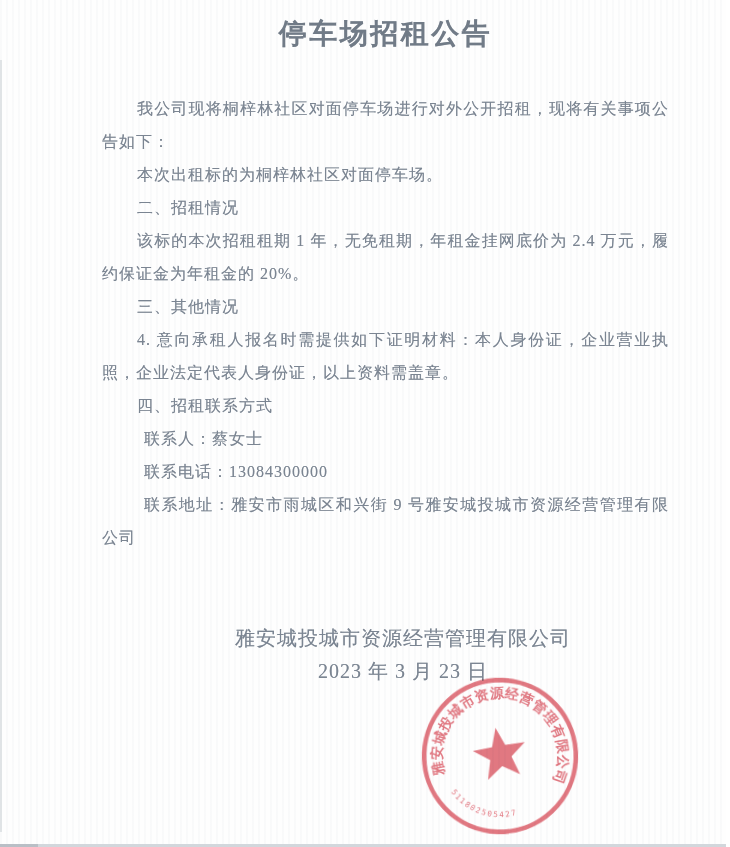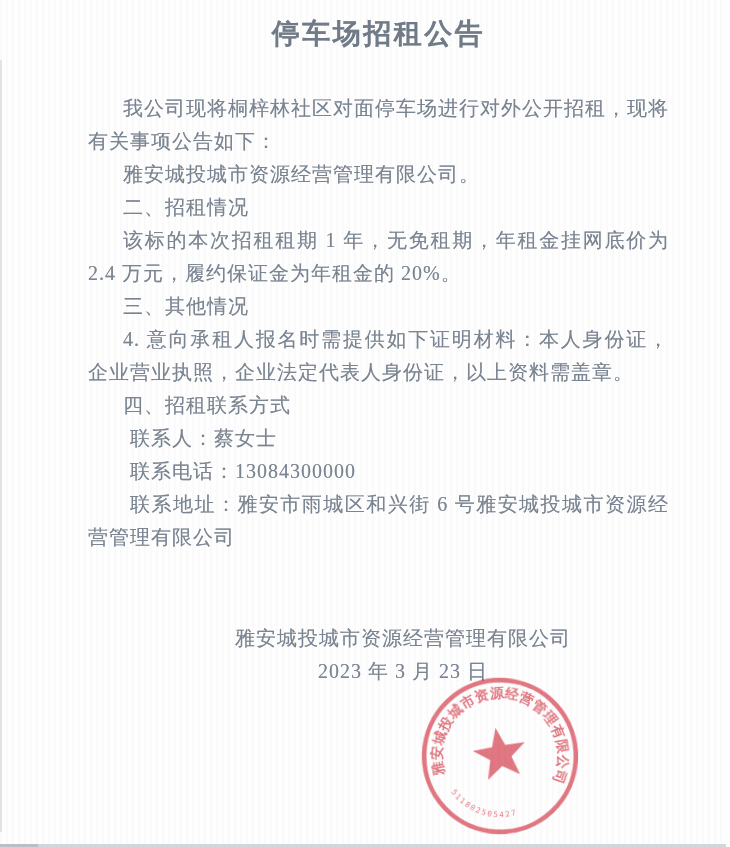--- a/index.html
+++ b/index.html
@@ -11,38 +11,39 @@
   .page {
     position: relative;
     width: 726px;
     height: 847px;
     overflow: hidden;
     background:
       repeating-linear-gradient(90deg,
         rgba(206,212,218,0.10) 0px, rgba(206,212,218,0.10) 2px,
         rgba(255,255,255,0) 2px, rgba(255,255,255,0) 6px),
       #fefefe;
+    padding-left: 14px;
   }
   .doc {
     position: relative;
     padding: 14px 57px 0 88px;
     color: #7b8592;
     text-shadow: 0 0 0.6px rgba(123,133,146,0.55);
   }
   .title {
     font-size: 28px;
     line-height: 40px;
     font-weight: 700;
     letter-spacing: 2.5px;
     text-align: center;
     color: #717b87;
     margin-bottom: 38px;
   }
   .paragraphs p {
-    font-size: 20px;
+    font-size: 16px;
     line-height: 33px;
     letter-spacing: 1px;
     font-weight: 400;
     font-family: Liberation Serif, serif;
   }
   .paragraphs p.body-indent {
     text-indent: 35px;
     text-align: justify;
   }
   .paragraphs p.heading {
@@ -101,29 +102,29 @@
 </head>
 <body>
 
 <div class="page">
 
   <div class="doc">
     <h1 class="title">停车场招租公告</h1>
 
     <div class="paragraphs">
         <p class="body-indent">我公司现将桐梓林社区对面停车场进行对外公开招租，现将有关事项公告如下：</p>
-        <p class="body-indent">雅安城投城市资源经营管理有限公司。</p>
+        <p class="body-indent">本次出租标的为桐梓林社区对面停车场。</p>
         <p class="heading">二、招租情况</p>
         <p class="body-indent">该标的本次招租租期 1 年，无免租期，年租金挂网底价为 2.4 万元，履约保证金为年租金的 20%。</p>
         <p class="heading">三、其他情况</p>
         <p class="body-indent">4. 意向承租人报名时需提供如下证明材料：本人身份证，企业营业执照，企业法定代表人身份证，以上资料需盖章。</p>
         <p class="heading">四、招租联系方式</p>
         <p class="contact">联系人：蔡女士</p>
         <p class="contact">联系电话：13084300000</p>
-        <p class="contact">联系地址：雅安市雨城区和兴街 6 号雅安城投城市资源经营管理有限公司</p>
+        <p class="contact">联系地址：雅安市雨城区和兴街 9 号雅安城投城市资源经营管理有限公司</p>
       </div>
 
     <div class="signature">
       <div class="sig-company">雅安城投城市资源经营管理有限公司</div>
       <div class="sig-date">2023 年 3 月 23 日</div>
     </div>
   </div>
 
   <div class="seal">
     <svg viewBox="0 0 160 160" width="164" height="164" xmlns="http://www.w3.org/2000/svg">

